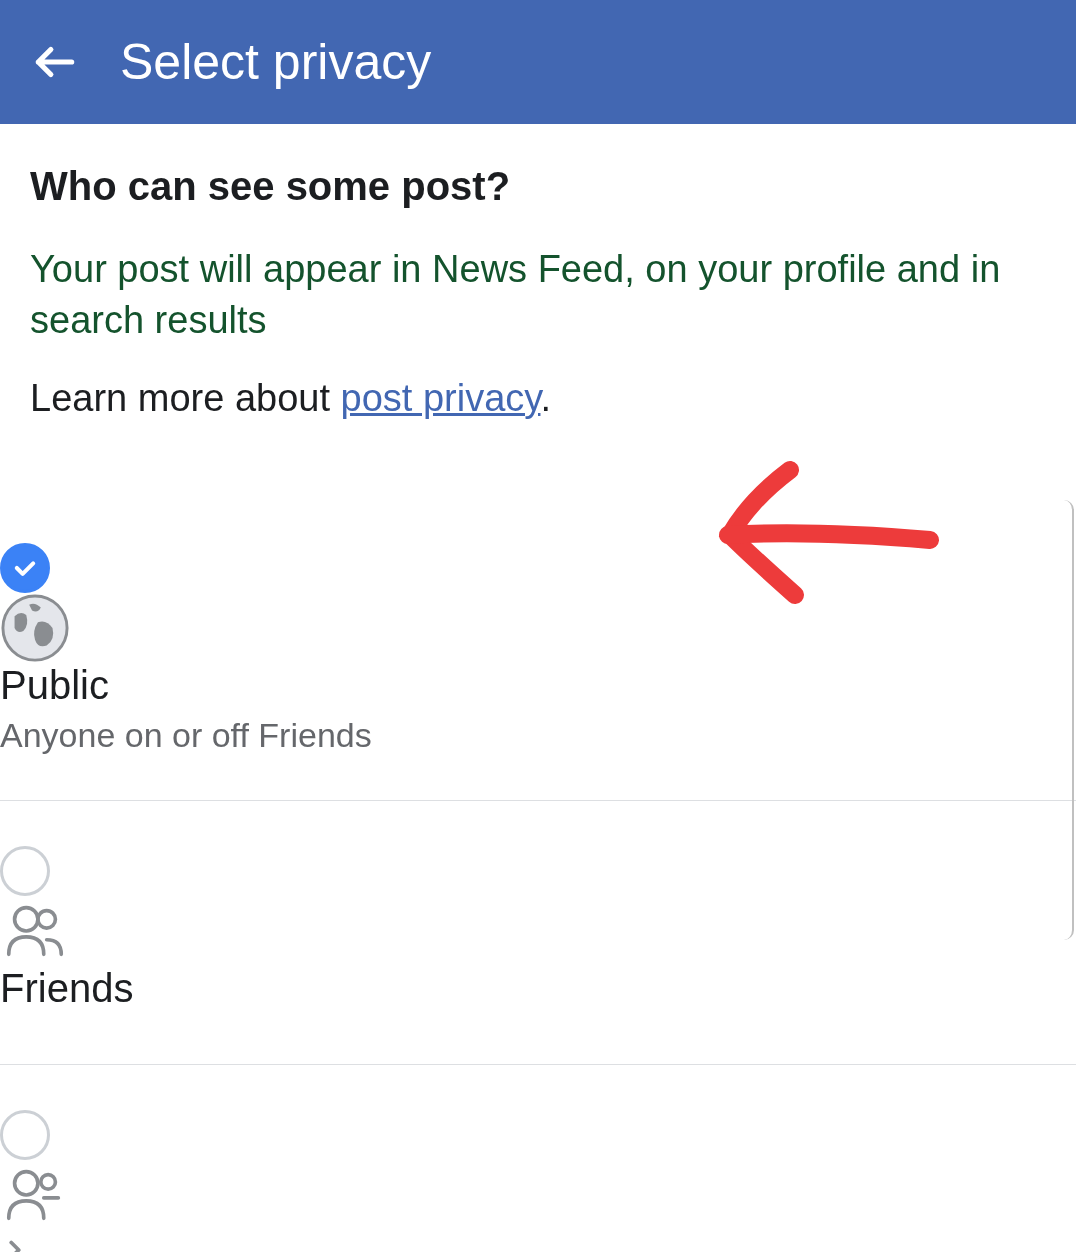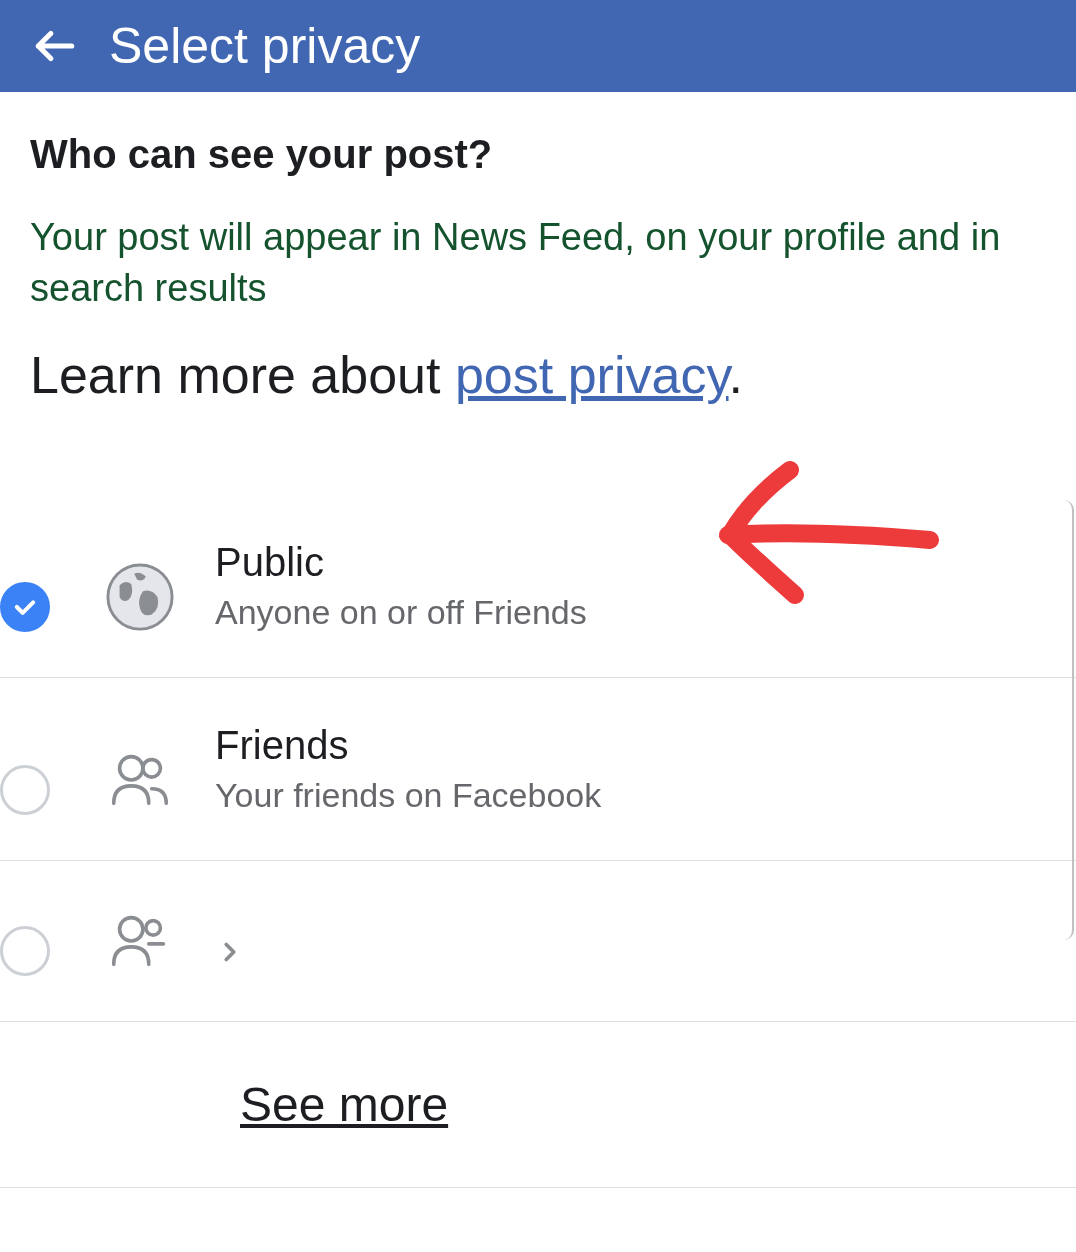--- a/index.html
+++ b/index.html
@@ -10,25 +10,25 @@
     body {
       font-family: Helvetica, Arial, sans-serif;
       background: #ffffff;
       width: 1076px;
       height: 1252px;
       overflow: hidden;
       position: relative;
     }
     .header {
       background: #4267b2;
-      height: 92px;
+      height: 124px;
       display: flex;
       align-items: center;
       padding: 0 30px;
-      gap: 29px;
+      gap: 40px;
     }
     .back-arrow {
       color: #ffffff;
       display: flex;
       align-items: center;
       cursor: pointer;
     }
     .header-title {
       color: #ffffff;
       font-size: 50px;
@@ -43,38 +43,39 @@
       color: #1c1e21;
       margin-bottom: 35px;
     }
     .description {
       font-size: 38px;
       color: #14532d;
       line-height: 1.35;
       margin-bottom: 30px;
     }
     .learn-more {
-      font-size: 52px;
-      color: #1c1e21;
-      margin-bottom: 30px;
+      font-size: 38px;
+      color: #1c1e21;
+      margin-bottom: 18px;
     }
     .learn-more a {
       color: #4267b2;
       text-decoration: underline;
     }
     .options {
       margin-top: 30px;
     }
     .option-row {
       display: flex;
-      align-items: flex-end;
+      align-items: flex-start;
       padding: 45px 0;
       border-bottom: 1px solid #dddfe2;
       cursor: pointer;
       position: relative;
+      flex-direction: column;
     }
     .radio {
       width: 50px;
       height: 50px;
       border-radius: 50%;
       border: 3px solid #ccd0d5;
       flex-shrink: 0;
       margin-right: 55px;
       display: flex;
       align-items: center;
@@ -153,21 +154,21 @@
 <div class="header">
   <div class="back-arrow">
     <svg width="50" height="50" viewBox="0 0 24 24" fill="none">
       <path d="M20 12H4M4 12L10 6M4 12L10 18" stroke="#ffffff" stroke-width="2.5" stroke-linecap="round" stroke-linejoin="round"></path>
     </svg>
   </div>
   <div class="header-title">Select privacy</div>
 </div>
 
 <div class="content">
-  <div class="heading">Who can see your post?</div>
+  <div class="heading">Who can see some post?</div>
   <div class="description">Your post will appear in News Feed, on your profile and in search results</div>
   <div class="learn-more">
     <span>Learn more about </span><a href="#">post privacy</a><span>.</span>
   </div>
 </div>
 
 <div class="options">
 
   <div class="option-row">
     <div class="radio selected">
@@ -196,21 +197,20 @@
     <div class="option-icon">
       <svg width="70" height="70" viewBox="0 0 48 48">
         <circle cx="18" cy="16" r="8" fill="none" stroke="#8a8d91" stroke-width="2.5"></circle>
         <circle cx="32" cy="16" r="6" fill="none" stroke="#8a8d91" stroke-width="2.5"></circle>
         <path d="M6 40 Q6 28 18 28 Q30 28 30 40" fill="none" stroke="#8a8d91" stroke-width="2.5" stroke-linecap="round"></path>
         <path d="M32 30 Q42 30 42 40" fill="none" stroke="#8a8d91" stroke-width="2.5" stroke-linecap="round"></path>
       </svg>
     </div>
     <div class="option-text">
       <div class="option-title">Friends</div>
-      <div class="option-subtitle">Your friends on Facebook</div>
     </div>
   </div>
 
   <div class="option-row">
     <div class="radio">
       
     </div>
     <div class="option-icon">
       <svg width="70" height="70" viewBox="0 0 48 48">
         <circle cx="18" cy="16" r="8" fill="none" stroke="#8a8d91" stroke-width="2.5"></circle>

